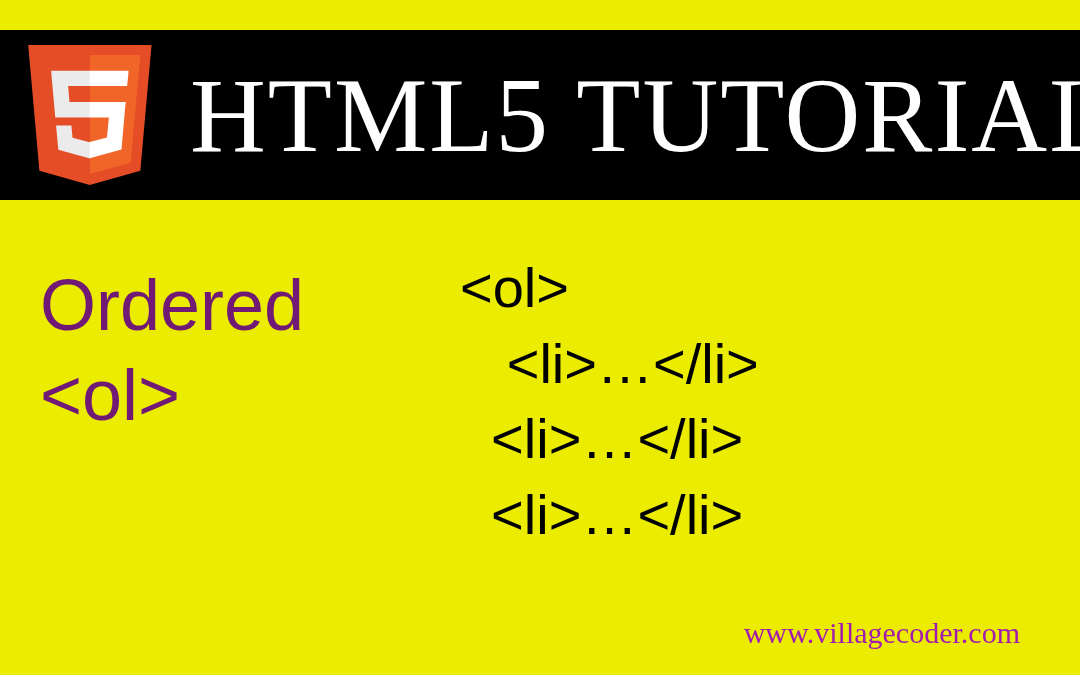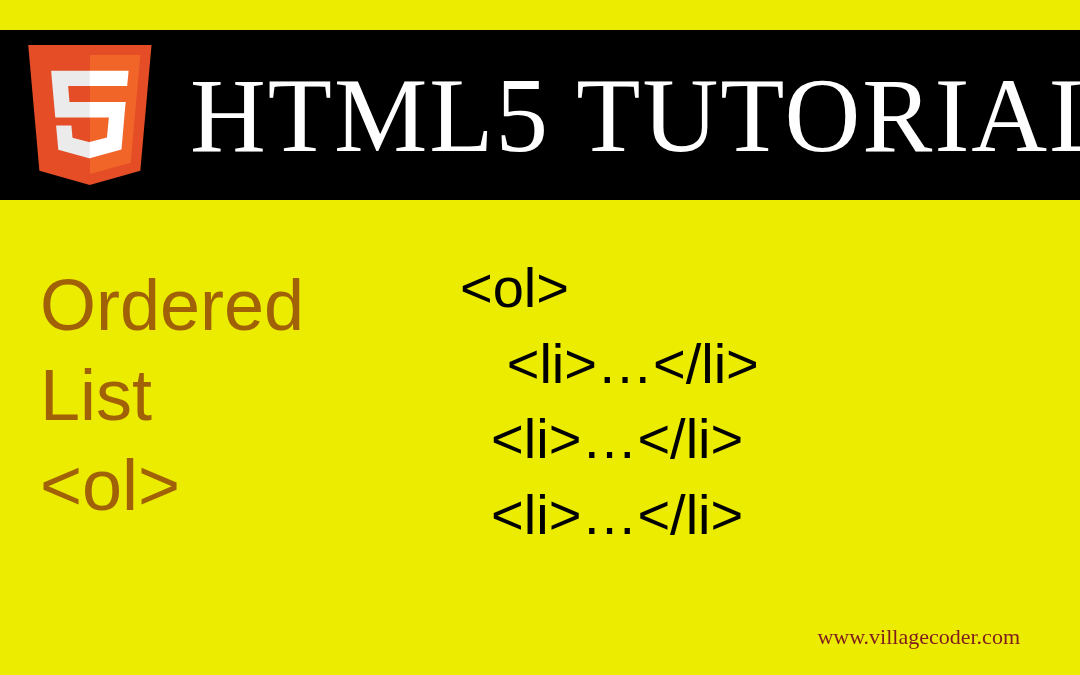--- a/index.html
+++ b/index.html
@@ -44,21 +44,21 @@
       left: 0;
       width: 1080px;
       display: flex;
       padding: 20px 40px;
     }
     .left-col {
       flex: 0 0 380px;
       padding-top: 10px;
     }
     .topic-label {
-      color: #a16207;
+      color: #701a75;
       font-size: 72px;
       line-height: 1.25;
       font-weight: 400;
       font-family: "Segoe UI Light", "Segoe UI", Arial, sans-serif;
     }
     .right-col {
       flex: 1;
       padding-left: 40px;
     }
     .code-line {
@@ -67,41 +67,40 @@
       line-height: 1.35;
       font-weight: 400;
       font-family: "Segoe UI Light", "Segoe UI", Arial, sans-serif;
       white-space: pre;
     }
     .footer-url {
       position: absolute;
       bottom: 25px;
       right: 60px;
       font-family: Georgia, serif;
-      font-size: 22px;
-      color: #7f1d1d;
+      font-size: 30px;
+      color: #a21caf;
     }
   </style>
 </head>
 <body>
 
 <div class="header">
   <svg class="html5-logo" viewBox="0 0 512 512">
     <path fill="#E44D26" d="M71 460L30 0h451l-41 460-185 52"></path>
     <path fill="#F16529" d="M256 472l149-41 35-394H256"></path>
     <path fill="#EBEBEB" d="M256 208h-75l-5-58h80V94H114l1 15 14 156h127zM256 355l-1 1-63-17-4-45h-56l8 89 116 32z"></path>
     <path fill="#FFF" d="M255 208v57h70l-7 73-63 17v59l116-32 1-10 13-149 2-15H255zm0-114v56h137l1-12 3-29 1-15H255z"></path>
   </svg>
   <div class="title">HTML5 TUTORIAL</div>
 </div>
 
 <div class="content">
   <div class="left-col">
     <div class="topic-label">Ordered</div>
-    <div class="topic-label">List</div>
     <div class="topic-label">&lt;ol&gt;</div>
   </div>
   <div class="right-col">
     <div class="code-line">&lt;ol&gt;</div>
     <div class="code-line">   &lt;li&gt;…&lt;/li&gt;</div>
     <div class="code-line">  &lt;li&gt;…&lt;/li&gt;</div>
     <div class="code-line">  &lt;li&gt;…&lt;/li&gt;</div>
   </div>
 </div>
 

